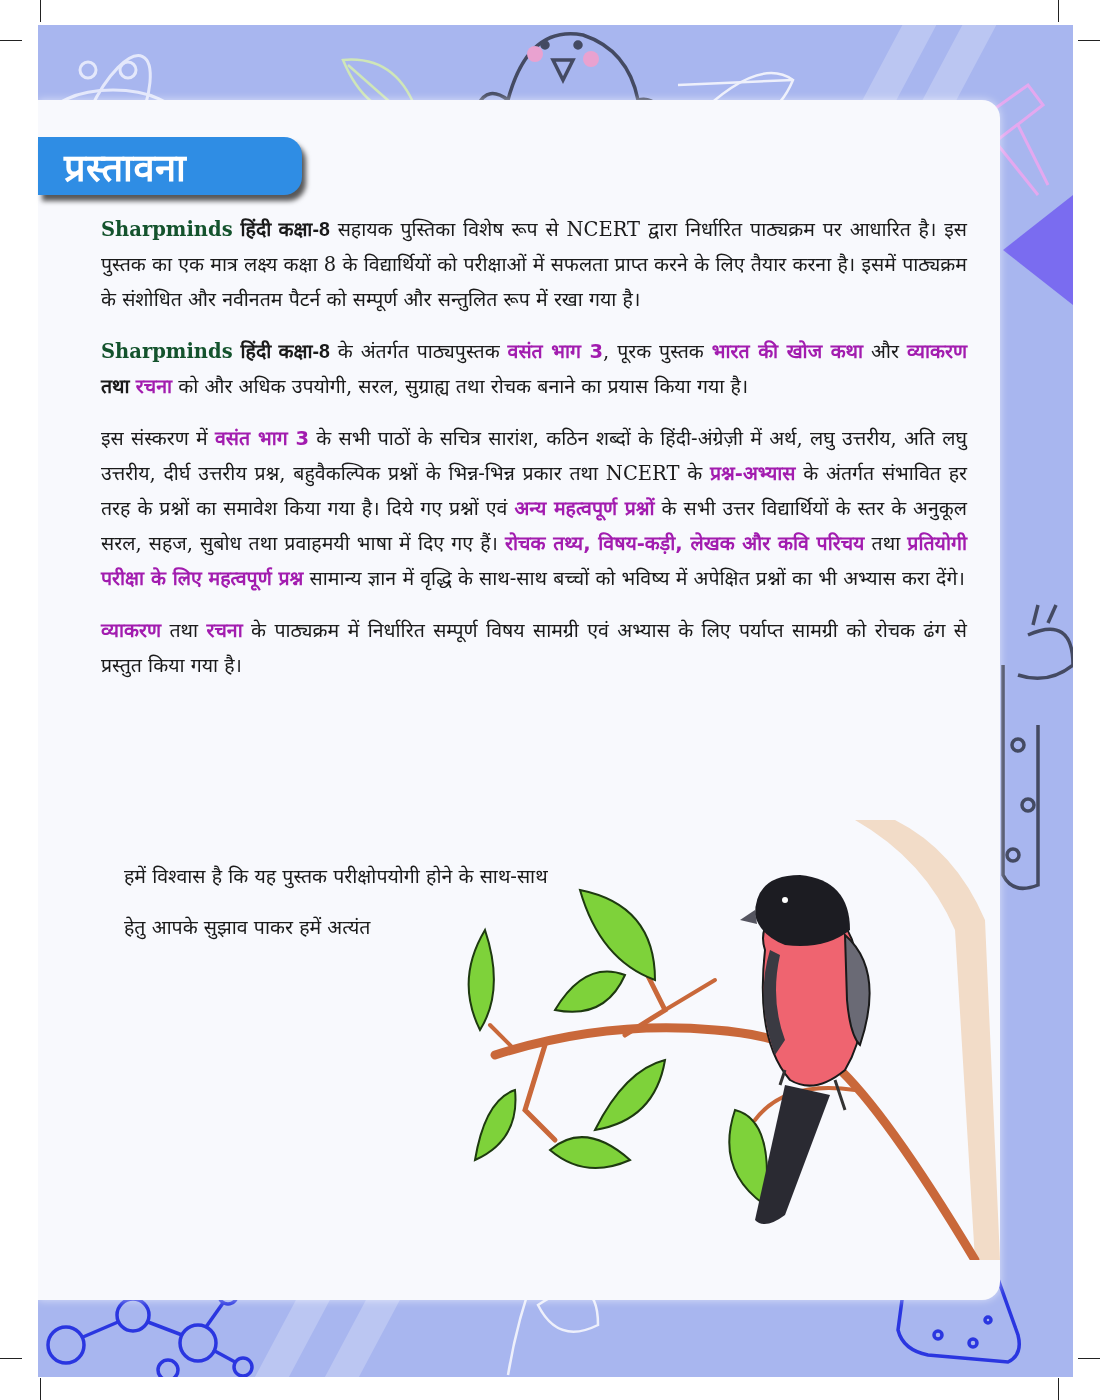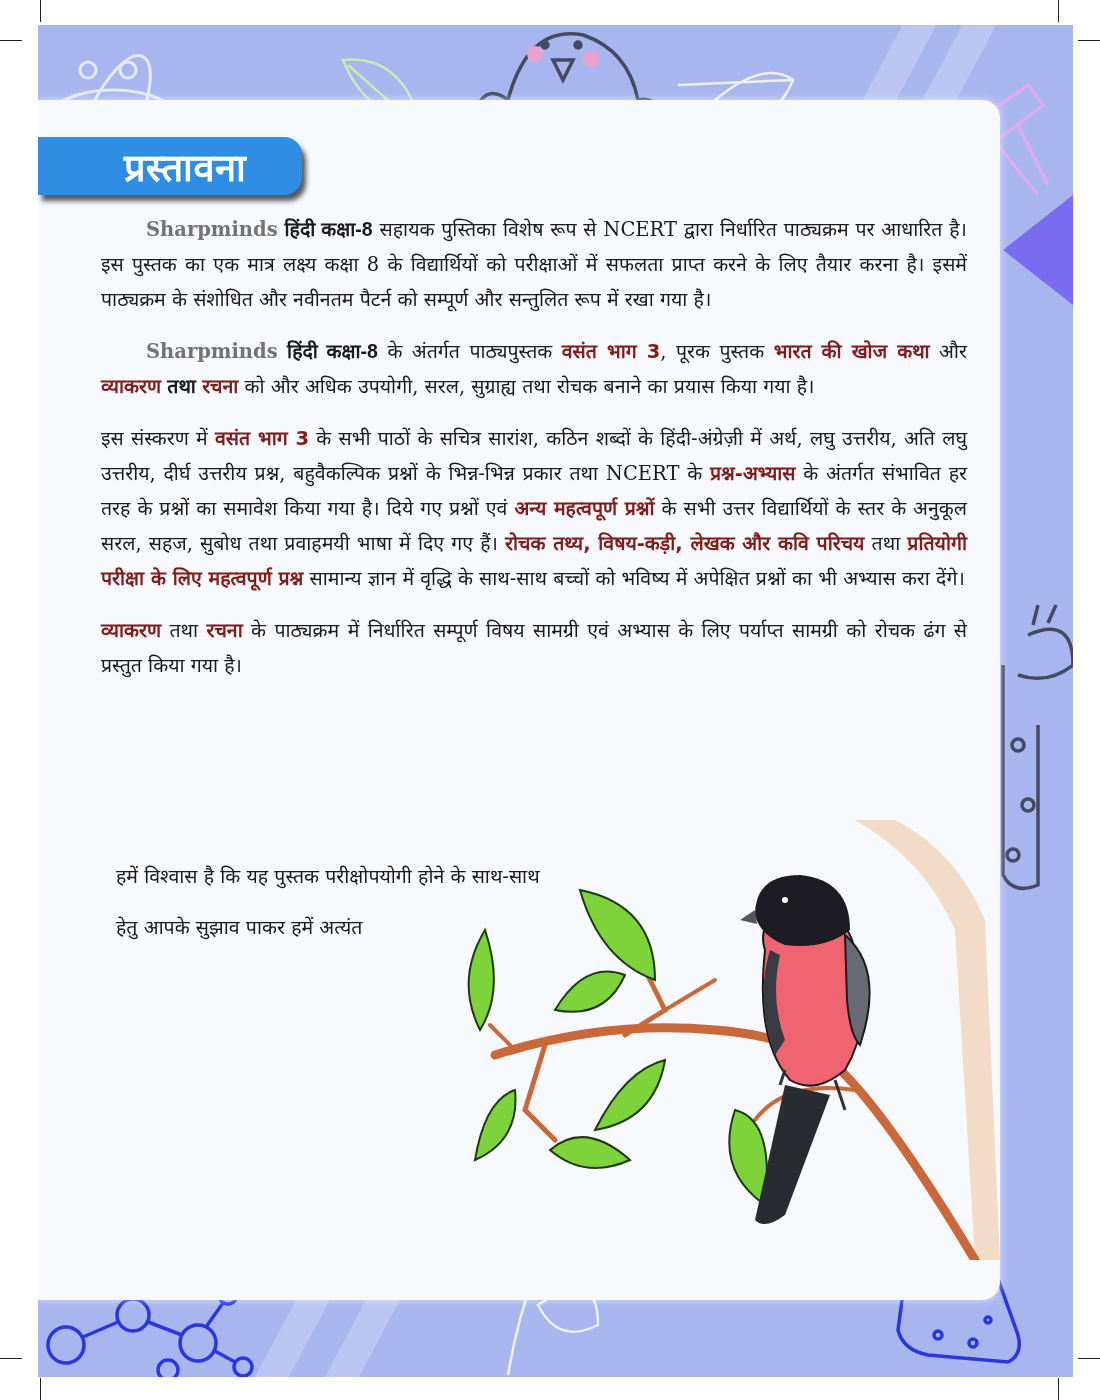--- a/index.html
+++ b/index.html
@@ -25,41 +25,41 @@
 
   .card {
     position: absolute; left: 38px; top: 100px; width: 962px; height: 1200px;
     background: #f8f9fd; border-radius: 0 18px 18px 0;
     box-shadow: 0 0 8px rgba(255,255,255,0.6);
   }
   .title-tab {
     position: absolute; left: 38px; top: 137px; width: 264px; height: 58px;
     background: #2f8de4; border-radius: 0 18px 18px 0;
     box-shadow: 4px 6px 5px rgba(0,0,0,0.65);
-    display: flex; align-items: center; padding-left: 86px; box-sizing: border-box;
+    display: flex; align-items: center; padding-left: 26px; box-sizing: border-box;
   }
   .title-tab span {
     color: #ffffff; font-family: "DejaVu Sans", "Liberation Sans", sans-serif;
     font-weight: bold; font-size: 38px; letter-spacing: 0.5px;
   }
 
   .content {
     position: absolute; left: 101px; top: 212px; width: 866px;
     font-size: 19.5px; line-height: 35px; color: #1a1a1a; text-align: justify;
   }
   .content p { margin: 0 0 17px 0; }
-  .brand { color: #737373; font-weight: bold; margin-left: 45px; }
+  .brand { color: #14532d; font-weight: bold; }
   .bold { font-weight: bold; font-family: Liberation Sans, sans-serif; }
-  .hl { color: #7f1d1d; font-weight: bold; font-family: "DejaVu Sans", "Liberation Sans", sans-serif; }
+  .hl { color: #a21caf; font-weight: bold; font-family: "DejaVu Sans", "Liberation Sans", sans-serif; }
 
   .closing {
     position: absolute; left: 116px; top: 858px; width: 540px;
     font-size: 19.5px; line-height: 37px; color: #1a1a1a;
   }
-  .closing p { margin: 0 0 14px 0; }
+  .closing p { margin: 0 0 14px 8px; }
   .closing .l { display: block; }
 
   .illustration { position: absolute; left: 455px; top: 820px; width: 560px; height: 440px; }
 </style>
 </head>
 <body>
 
 <div class="crop h" style="left:0;top:40px;"></div>
 <div class="crop v" style="left:40px;top:0;"></div>
 <div class="crop h" style="right:0;top:40px;"></div>

